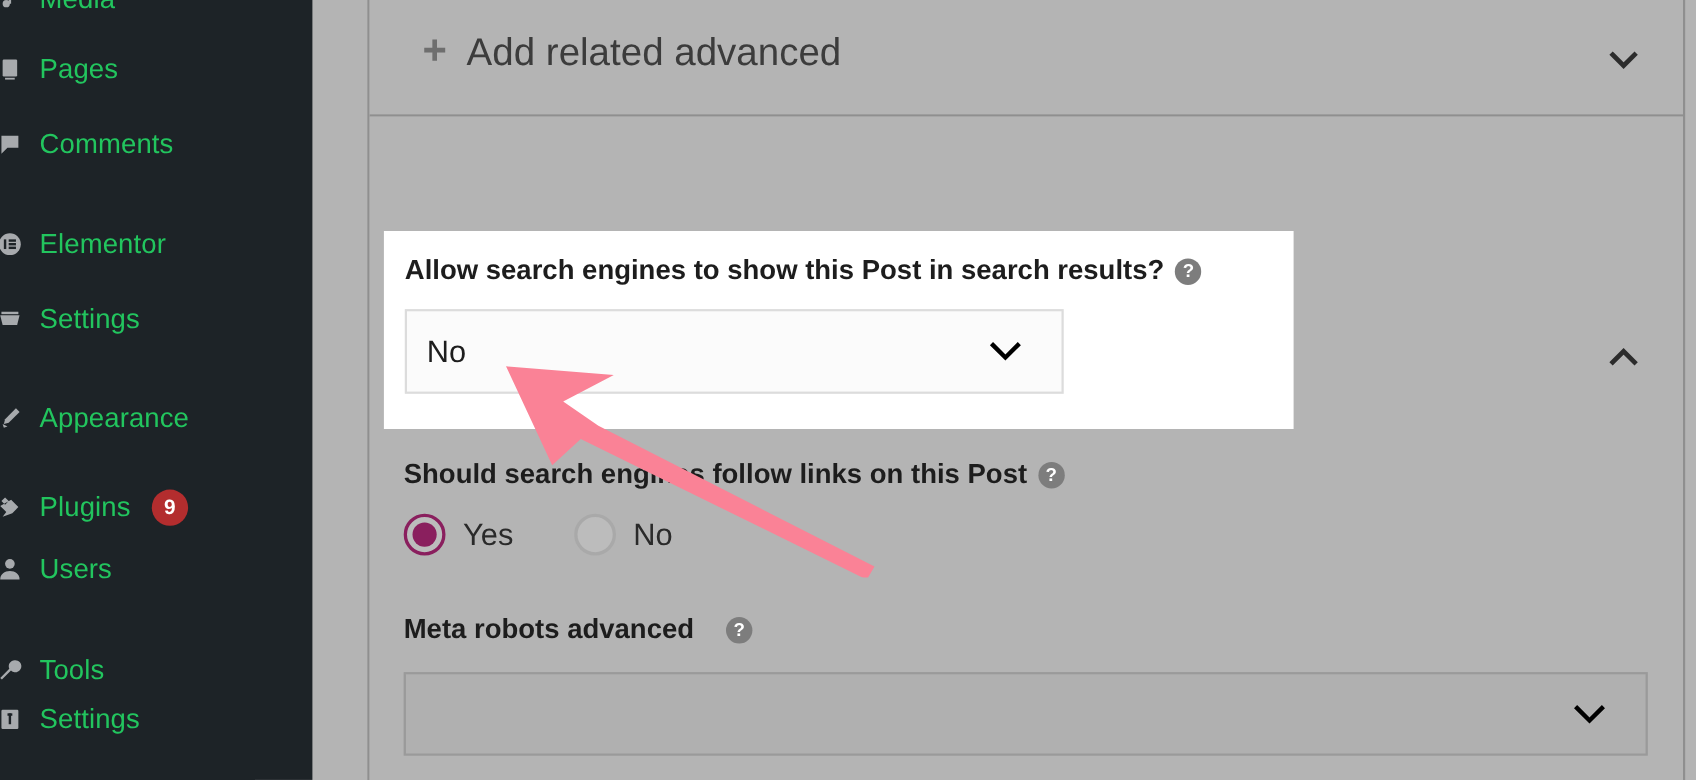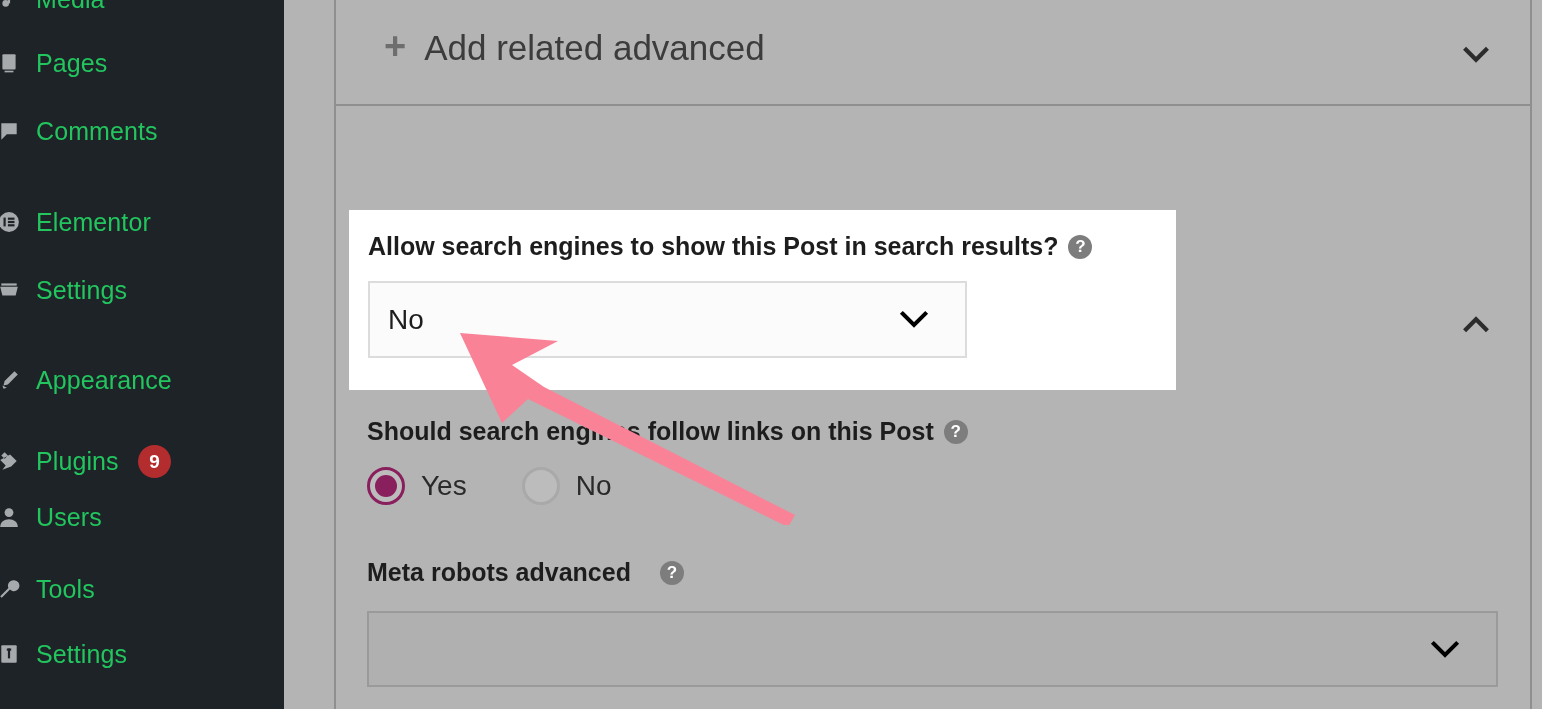--- a/index.html
+++ b/index.html
@@ -310,21 +310,21 @@
     <div class="nav-item" style="top:500px;padding-left:30px;">
       <span class="nav-icon">
         <svg viewBox="0 0 20 20">
             <circle cx="10" cy="6" r="4"></circle>
             <path d="M2 19c0-4.5 3.6-7 8-7s8 2.5 8 7H2z"></path>
           </svg>
       </span>
       <span class="nav-label">Users</span>
     </div>
 
-    <div class="nav-item" style="top:572px;padding-left:19px;">
+    <div class="nav-item" style="top:592px;padding-left:19px;">
       <span class="nav-icon">
         <svg viewBox="0 0 20 20">
             <path d="M14 2a5 5 0 00-4.5 7.1L2 16.6 3.4 18l7.5-7.5A5 5 0 1014 2z"></path>
           </svg>
       </span>
       <span class="nav-label">Tools</span>
     </div>
 
     <div class="nav-item" style="top:637px;">
       <span class="nav-icon">

